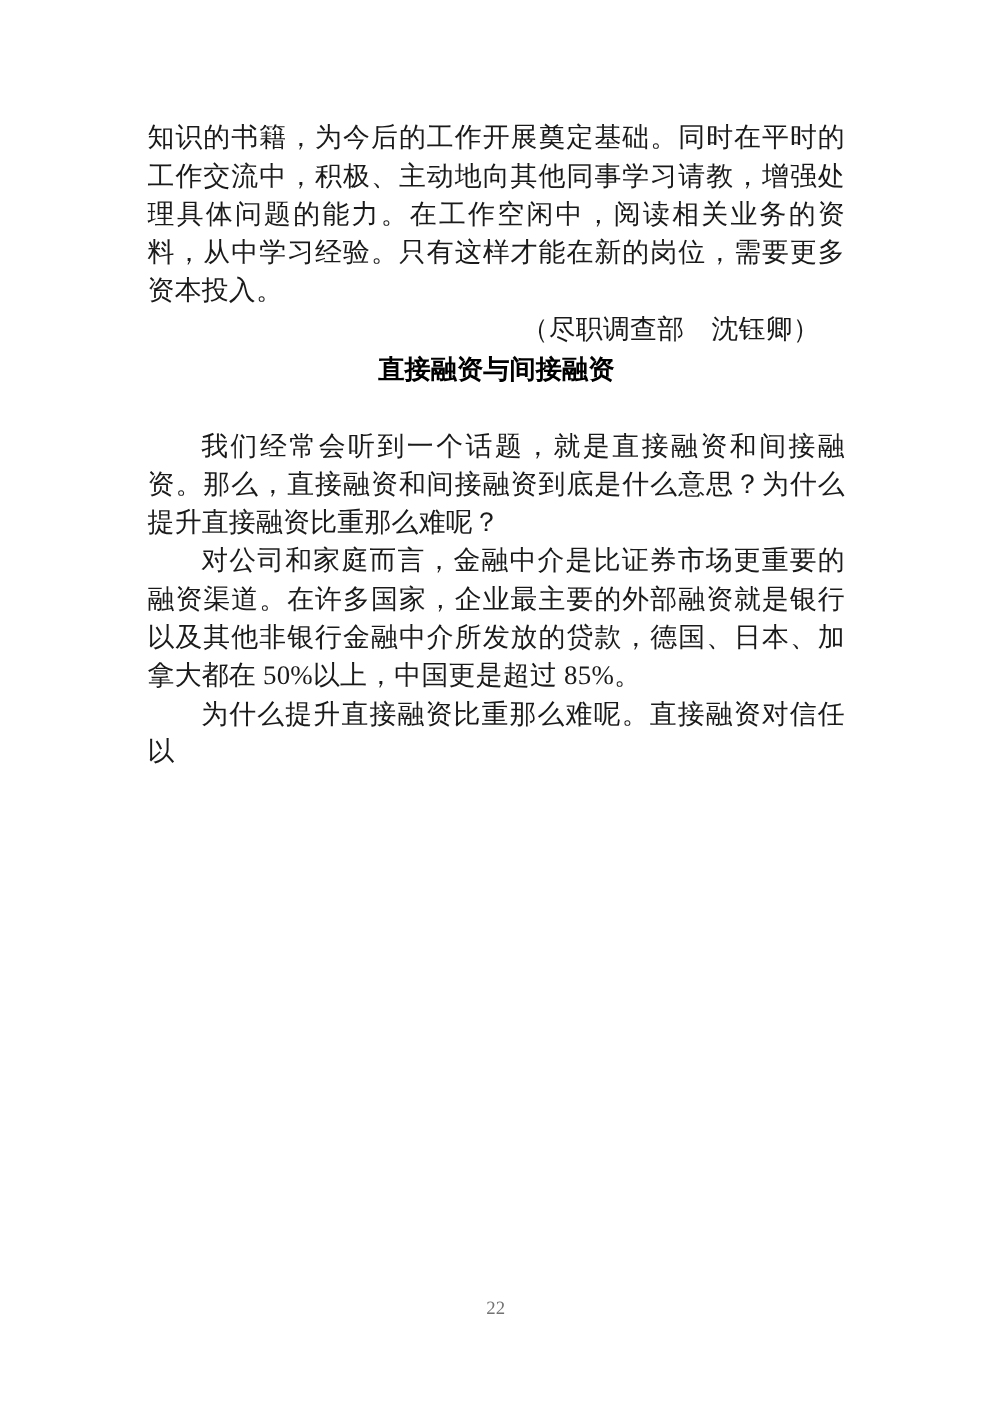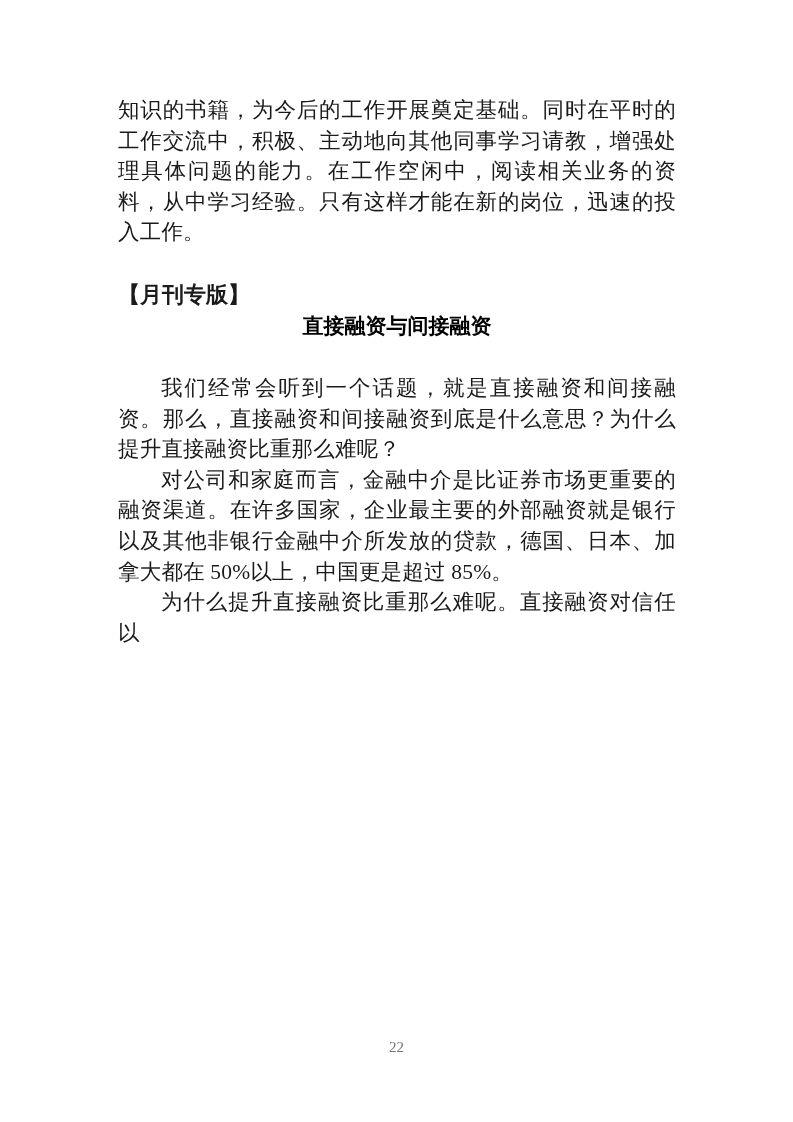--- a/index.html
+++ b/index.html
@@ -70,24 +70,24 @@
     line-height: 20px;
     font-family: "Liberation Serif", serif;
     color: #737373;
   }
 </style>
 </head>
 <body>
 
 <div class="page-content">
 
-  <p class="body-text para-cont">知识的书籍，为今后的工作开展奠定基础。同时在平时的工作交流中，积极、主动地向其他同事学习请教，增强处理具体问题的能力。在工作空闲中，阅读相关业务的资料，从中学习经验。只有这样才能在新的岗位，迅速的投入工作。</p>
+  <p class="body-text para-cont">知识的书籍，为今后的工作开展奠定基础。同时在平时的工作交流中，积极、主动地向其他同事学习请教，增强处理具体问题的能力。在工作空闲中，阅读相关业务的资料，从中学习经验。只有这样才能在新的岗位，需要更多资本投入。</p>
 
+  <p class="body-text signature">（尽职调查部　沈钰卿）</p>
 
-  <h3 class="section-label">【月刊专版】</h3>
 
   <h1 class="article-title">直接融资与间接融资</h1>
 
   <div class="article body-text">
     <p>我们经常会听到一个话题，就是直接融资和间接融资。那么，直接融资和间接融资到底是什么意思？为什么提升直接融资比重那么难呢？</p>
     <p>对公司和家庭而言，金融中介是比证券市场更重要的融资渠道。在许多国家，企业最主要的外部融资就是银行以及其他非银行金融中介所发放的贷款，德国、日本、加拿大都在 50%以上，中国更是超过 85%。</p>
     <p>为什么提升直接融资比重那么难呢。直接融资对信任以</p>
   </div>
 
 </div>

